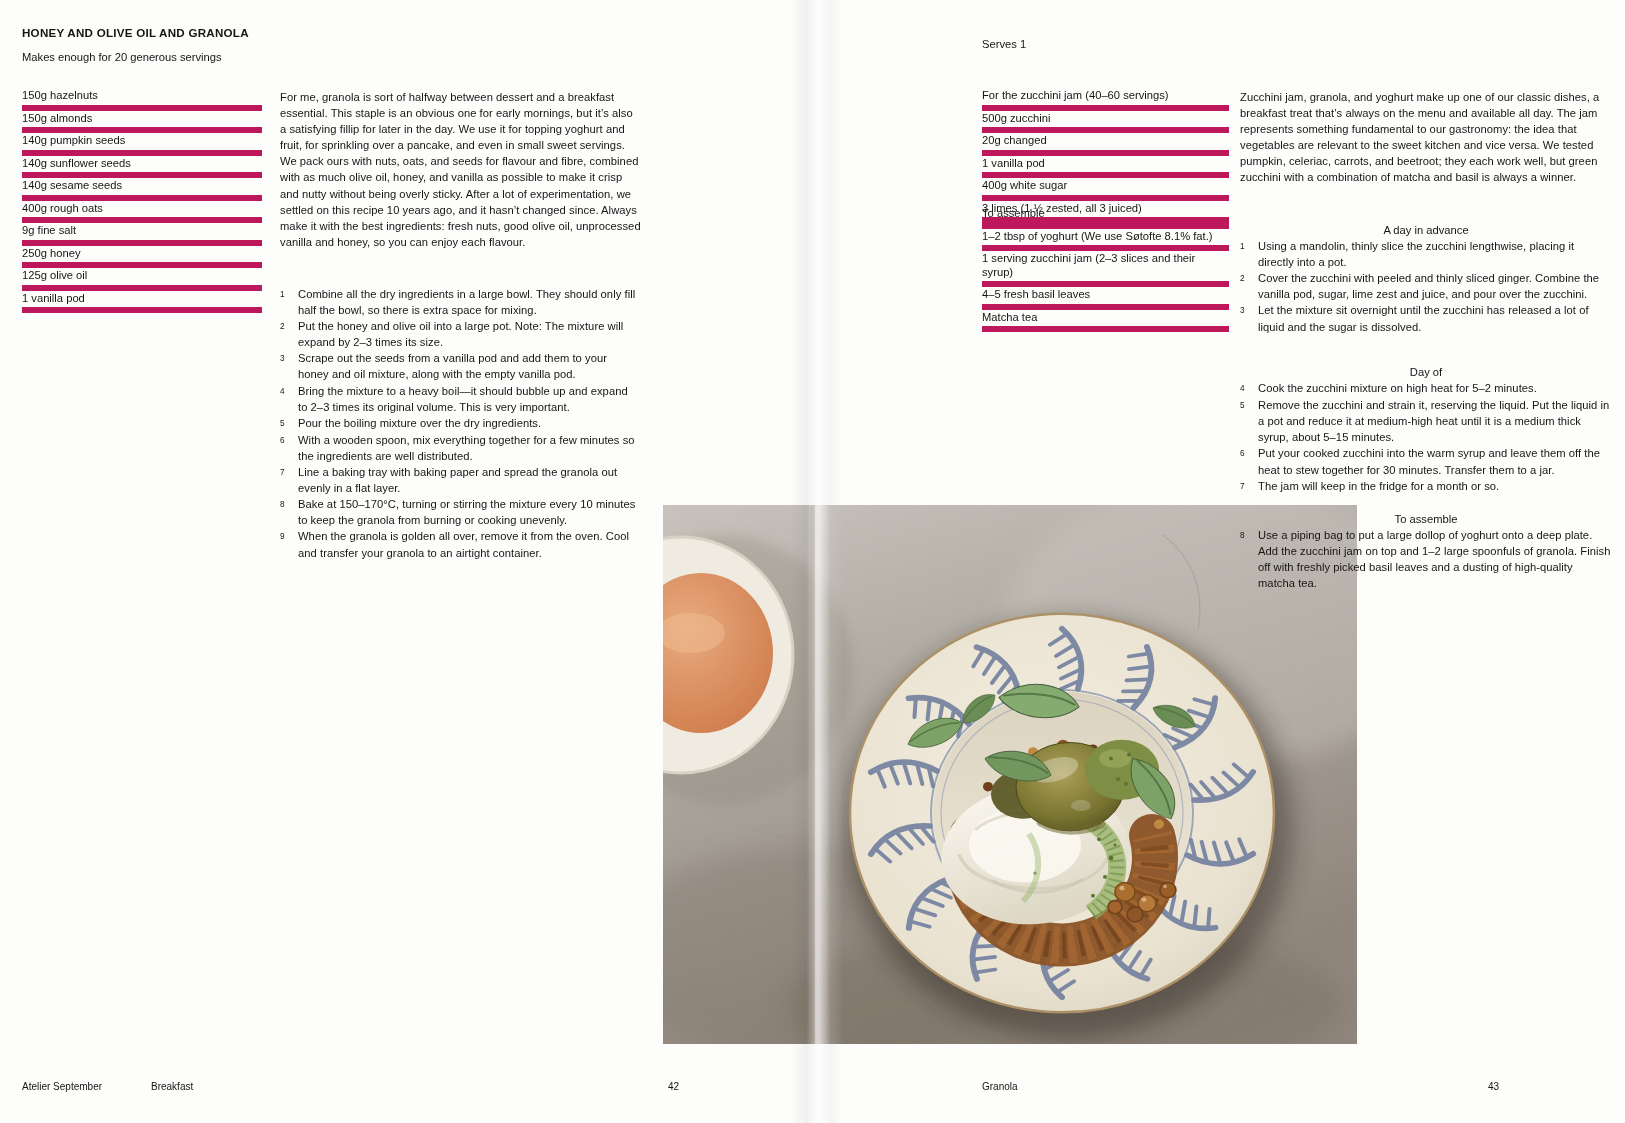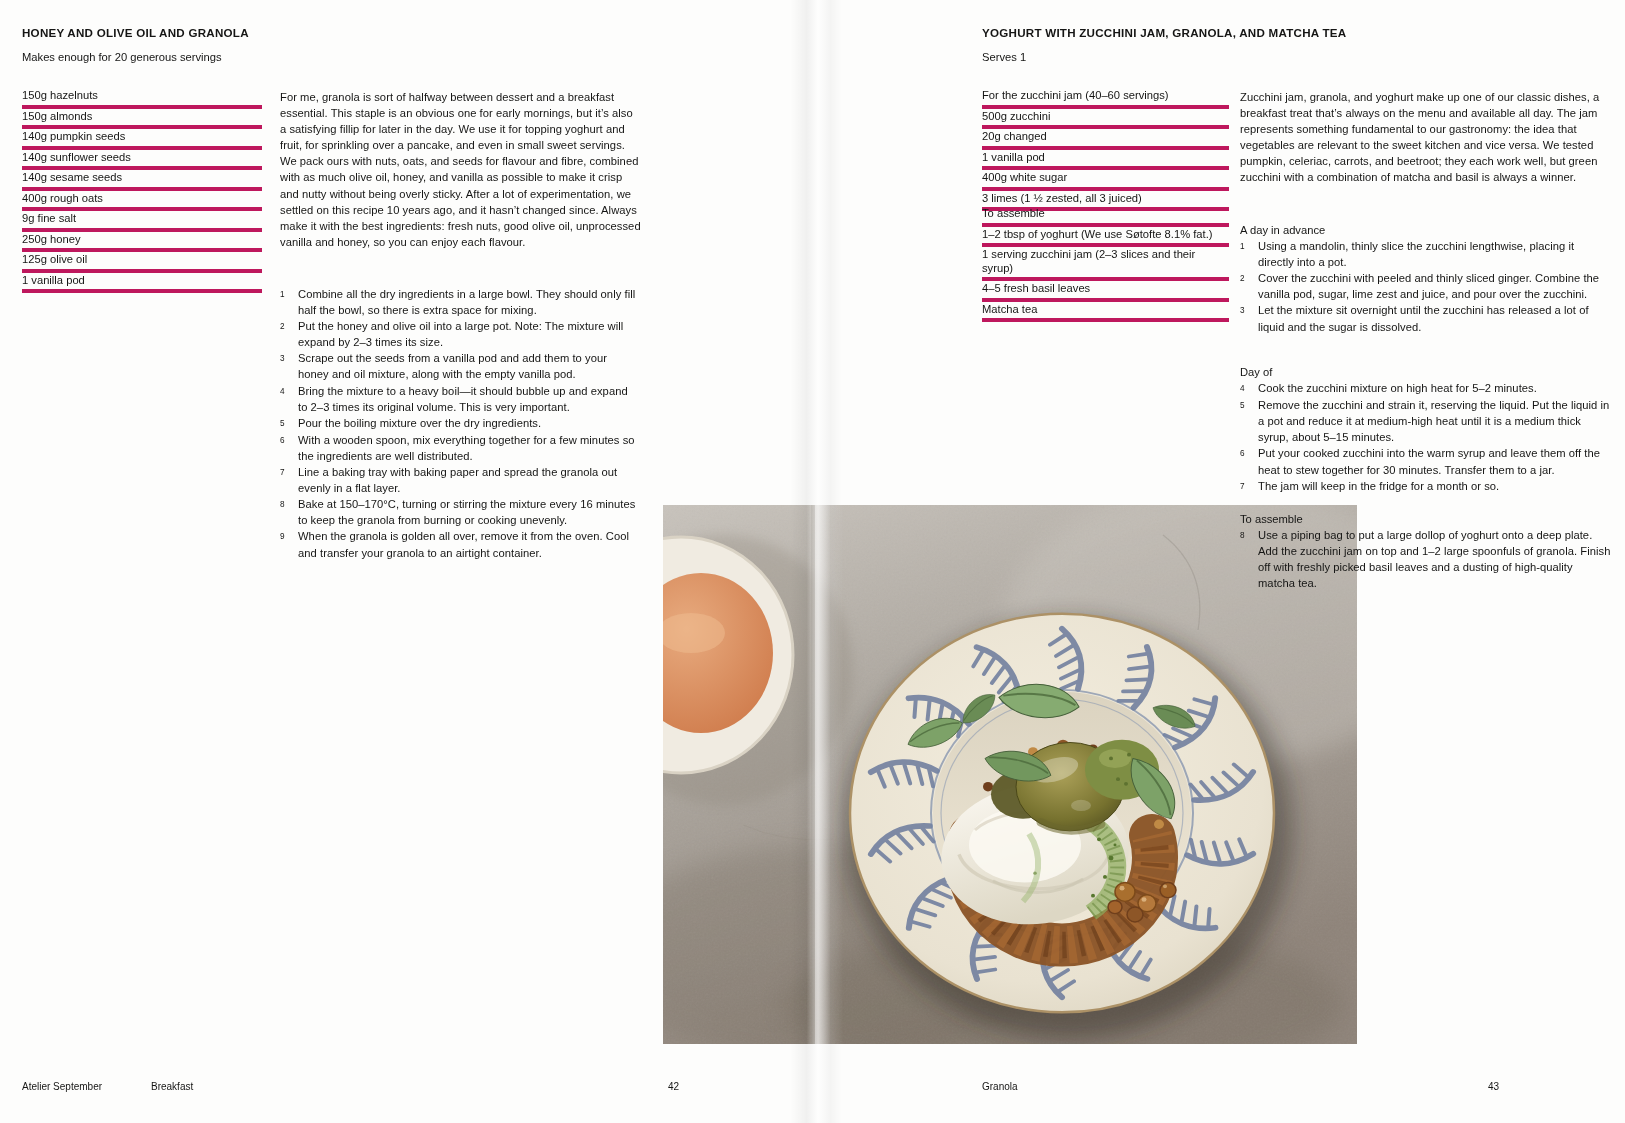--- a/index.html
+++ b/index.html
@@ -7,27 +7,27 @@
     width:1625px;height:1123px;position:relative;overflow:hidden;
     background:#fdfdfc;color:#151514;
     font-family:"Liberation Sans","DejaVu Sans",sans-serif;
     -webkit-font-smoothing:antialiased;
   }
   .abs{position:absolute;}
   .t-title{font-size:11.6px;font-weight:bold;letter-spacing:.25px;}
   .t-sub{font-size:11.2px;margin-top:12px;}
   ul,ol{list-style:none;margin:0;padding:0;}
   .ing{width:240px;font-size:11.2px;line-height:13.5px;}
-  .ing li{border-bottom:4px solid #be185d;padding:1px 0 2px;}
+  .ing li{border-bottom:6px solid #be185d;padding:1px 0 2px;}
   .ing2{width:247px;}
   .body-txt{font-size:11.2px;line-height:16.1px;letter-spacing:.05px;}
   .steps li{display:flex;align-items:flex-start;}
   .sn{width:18px;flex:0 0 18px;font-size:8.2px;line-height:16.1px;padding-top:1px;}
   .st{flex:1;}
-  .sect-h{font-size:11.2px;line-height:16.1px;}
+  .sect-h{font-size:11.2px;line-height:16.1px;text-align:center;}
   .footer-txt{font-size:10px;}
   .col{z-index:5;}
   .photo{left:663px;top:505px;width:694px;height:539px;z-index:1;}
   .photo svg{display:block;width:100%;height:100%;}
   .gutter{left:790px;top:0;width:52px;height:1123px;z-index:4;pointer-events:none;
     background:linear-gradient(90deg,rgba(0,0,0,0) 0%,rgba(0,0,0,0.05) 32%,rgba(255,255,255,0.55) 54%,rgba(0,0,0,0.035) 78%,rgba(0,0,0,0) 100%);}
 </style>
 </head>
 <body>
 
@@ -77,30 +77,29 @@
     <li>
         <span class="sn">6</span>
         <span class="st">With a wooden spoon, mix everything together for a few minutes so the ingredients are well distributed.</span>
       </li>
     <li>
         <span class="sn">7</span>
         <span class="st">Line a baking tray with baking paper and spread the granola out evenly in a flat layer.</span>
       </li>
     <li>
         <span class="sn">8</span>
-        <span class="st">Bake at 150–170°C, turning or stirring the mixture every 16 minutes to keep the granola from burning or cooking unevenly.</span>
+        <span class="st">Bake at 150–170°C, turning or stirring the mixture every 10 minutes to keep the granola from burning or cooking unevenly.</span>
       </li>
     <li>
         <span class="sn">9</span>
         <span class="st">When the granola is golden all over, remove it from the oven. Cool and transfer your granola to an airtight container.</span>
       </li>
   </ol>
 
   <div class="abs col" style="left:982px;top:26px;width:620px">
-    <div class="t-title">YOGHURT WITH ZUCCHINI JAM, GRANOLA, AND MATCHA TEA</div>
     <div class="t-sub">Serves 1</div>
   </div>
 
   <ul class="abs col ing ing2" style="left:982px;top:88px">
     <li>For the zucchini jam (40–60 servings)</li>
     <li>500g zucchini</li>
     <li>20g changed</li>
     <li>1 vanilla pod</li>
     <li>400g white sugar</li>
     <li>3 limes (1 ½ zested, all 3 juiced)</li>

